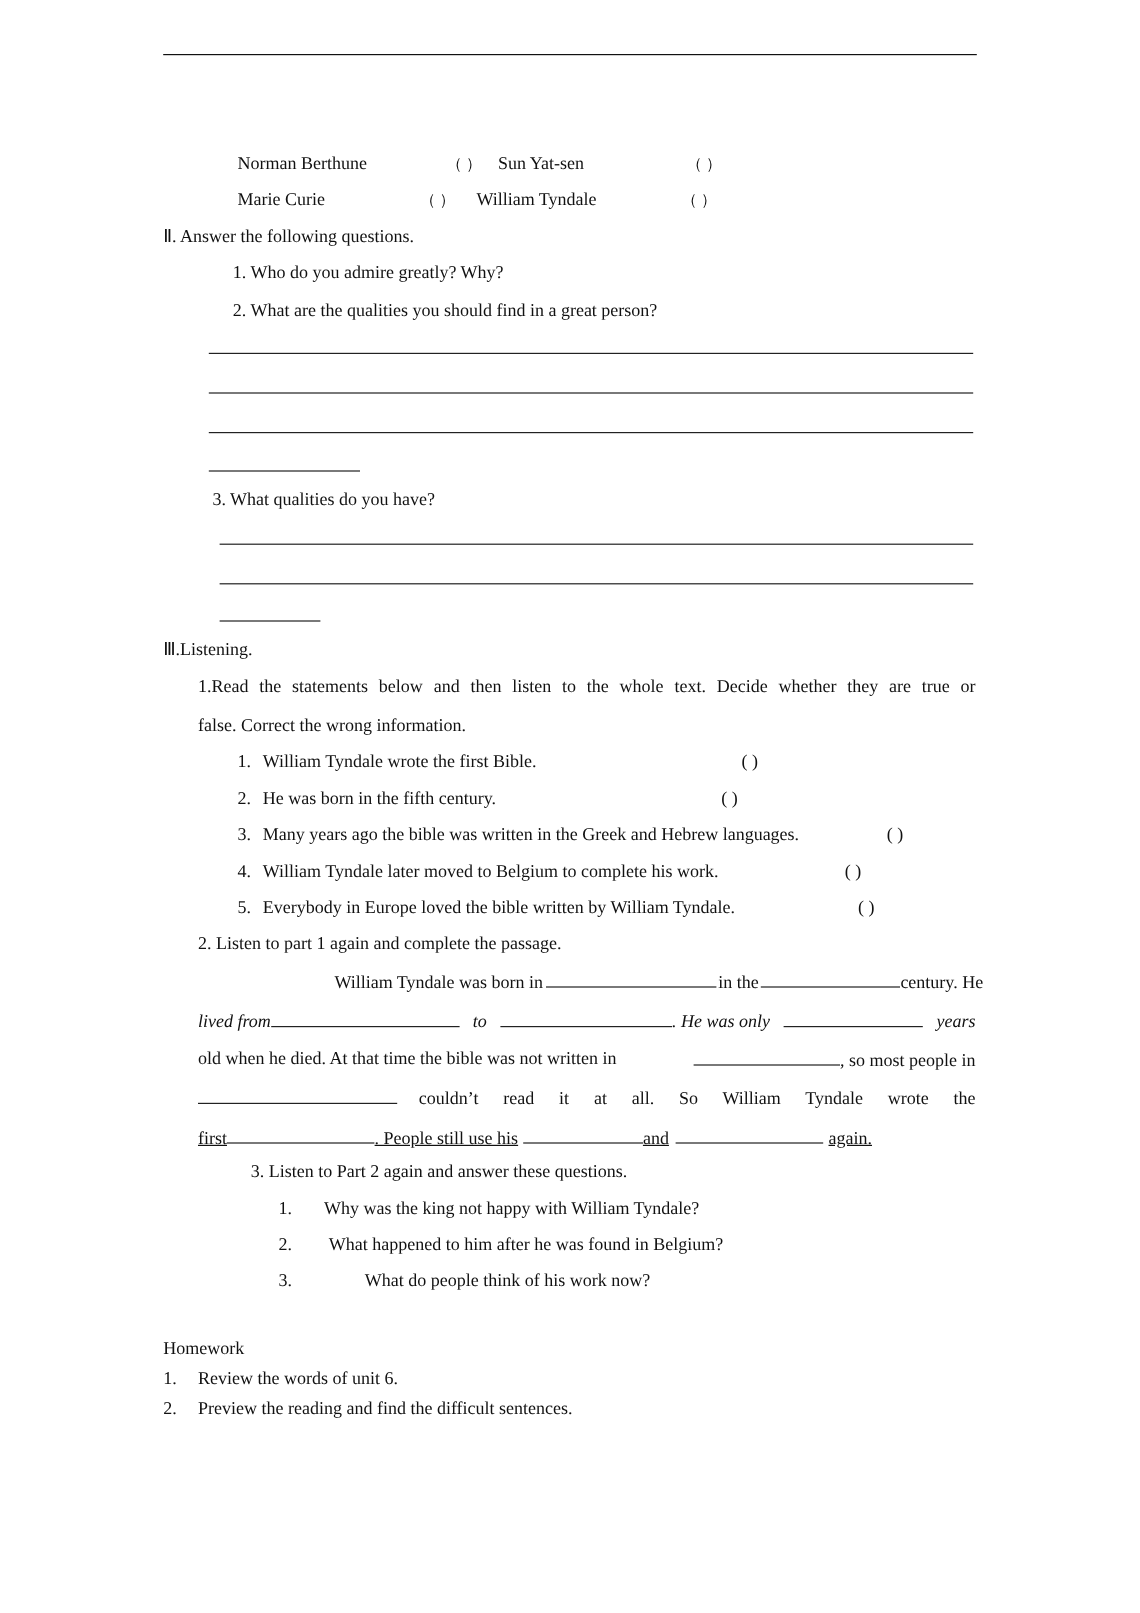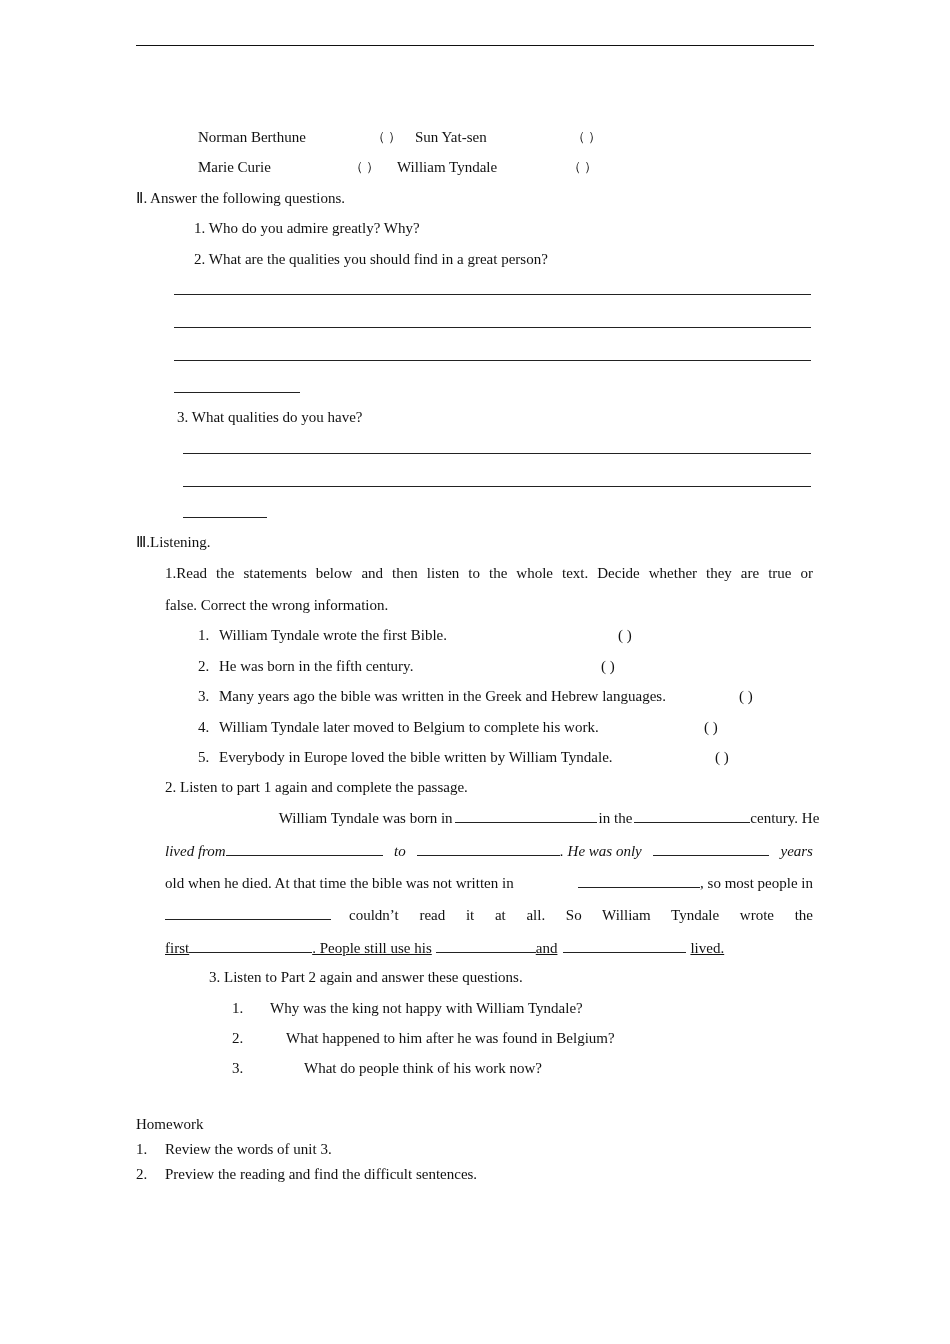--- a/index.html
+++ b/index.html
@@ -91,29 +91,29 @@
   <span style="flex:1; text-align:justify; text-align-last:justify; margin-left:16px;">couldn’t read it at all. So William Tyndale wrote the</span>
 </div>
 
 <div class="abs" style="left:165px; top:938px; display:flex; align-items:baseline;text-decoration:underline;">
   <span>first</span>
   <span class="blank" style="width:123px; margin:0;"></span>
   <span>. People still use his</span>
   <span class="blank" style="width:100px; margin:0 0 0 4px;"></span>
   <span>and</span>
   <span class="blank" style="width:123px; margin:0 4px 0 6px;"></span>
-  <span>lived.</span>
+  <span>again.</span>
 </div>
 
 <span class="abs" style="left:165px; top:968px;margin-left:44px;">3. Listen to Part 2 again and answer these questions.</span>
 
 <span class="abs" style="left:232px; top:999px;">1.</span>
 <span class="abs" style="left:270px; top:999px;">Why was the king not happy with William Tyndale?</span>
 <span class="abs" style="left:232px; top:1029px;">2.</span>
-<span class="abs" style="left:286px; top:1029px;">What happened to him after he was found in Belgium?</span>
+<span class="abs" style="left:274px; top:1029px;">What happened to him after he was found in Belgium?</span>
 <span class="abs" style="left:232px; top:1059px;">3.</span>
 <span class="abs" style="left:270px; top:1059px;margin-left:34px;">What do people think of his work now?</span>
 
 <span class="abs" style="left:136px; top:1115px;">Homework</span>
 <span class="abs" style="left:136px; top:1140px;">1.</span>
-<span class="abs" style="left:165px; top:1140px;">Review the words of unit 3.</span>
+<span class="abs" style="left:165px; top:1140px;">Review the words of unit 6.</span>
 <span class="abs" style="left:136px; top:1165px;">2.</span>
 <span class="abs" style="left:165px; top:1165px;">Preview the reading and find the difficult sentences.</span>
 
 </body></html>

